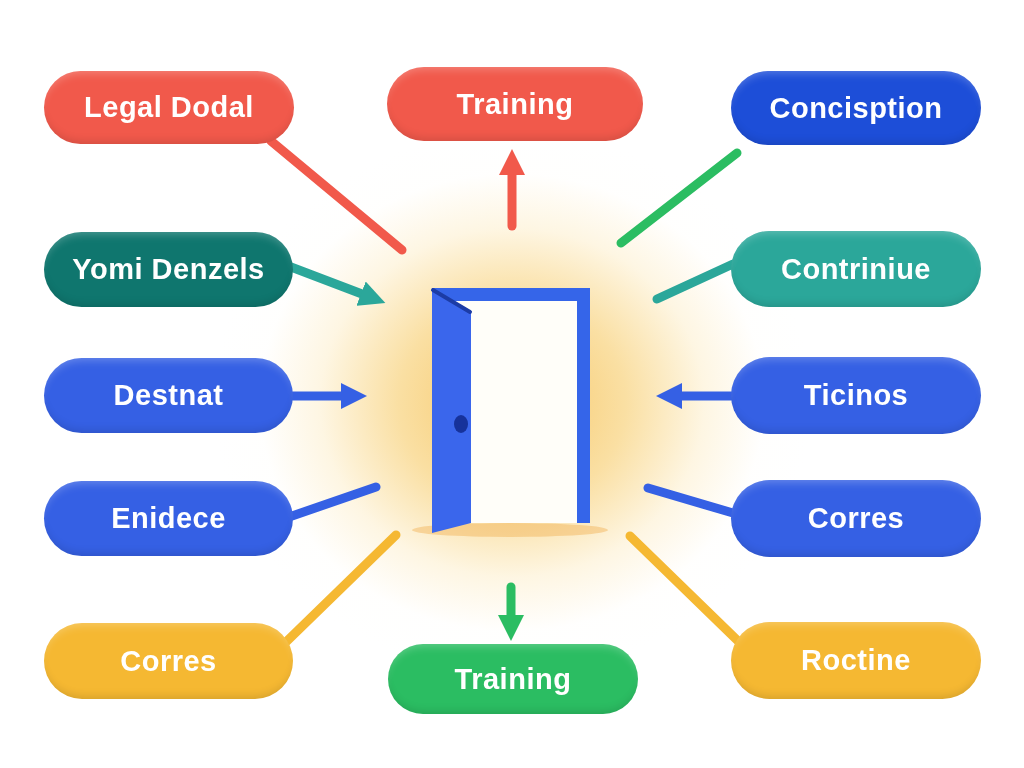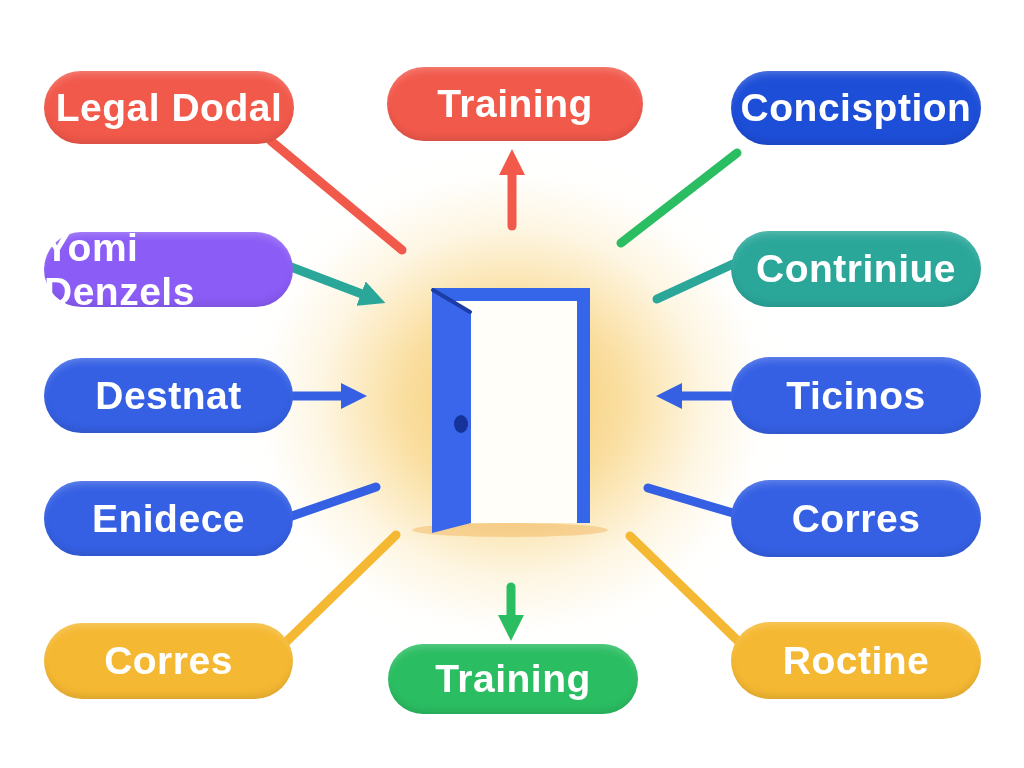--- a/index.html
+++ b/index.html
@@ -12,21 +12,21 @@
     background:radial-gradient(ellipse closest-side,
       rgba(246,195,92,0.95) 0%,
       rgba(248,210,124,0.70) 38%,
       rgba(252,231,180,0.38) 64%,
       rgba(255,252,244,0.12) 84%,
       rgba(255,255,255,0) 100%);
   }
   svg.overlay{position:absolute;left:0;top:0;width:1024px;height:768px;}
   .pill{
     position:absolute;border-radius:44px;display:flex;align-items:center;justify-content:center;
-    color:#ffffff;font-weight:bold;font-size:39px;letter-spacing:0.5px;
+    color:#ffffff;font-weight:bold;font-size:29px;letter-spacing:0.5px;
     box-shadow:inset 0 7px 10px -5px rgba(255,255,255,0.28), inset 0 -7px 10px -5px rgba(0,0,0,0.14);
   }
   #n-legal            {left:44px; top:71px; width:250px;height:73px;}
   #n-training-top     {left:387px;top:67px; width:256px;height:74px;}
   #n-concisption      {left:731px;top:71px; width:250px;height:74px;}
   #n-yomi             {left:44px; top:232px;width:249px;height:75px;}
   #n-contriniue       {left:731px;top:231px;width:250px;height:76px;}
   #n-destnat          {left:44px; top:358px;width:249px;height:75px;text-align:right;}
   #n-ticinos          {left:731px;top:357px;width:250px;height:77px;}
   #n-enidece          {left:44px; top:481px;width:249px;height:75px;}
@@ -83,21 +83,21 @@
 
   <div class="pill" id="n-legal" style="background: rgb(241, 89, 75);">
     <span>Legal Dodal</span>
   </div>
   <div class="pill" id="n-training-top" style="background: rgb(241, 89, 75);">
     <span>Training</span>
   </div>
   <div class="pill" id="n-concisption" style="background: #1d4ed8;">
     <span>Concisption</span>
   </div>
-  <div class="pill" id="n-yomi" style="background: #8b5cf6; justify-content: flex-end;">
+  <div class="pill" id="n-yomi" style="background: #0f766e;">
     <span>Yomi Denzels</span>
   </div>
   <div class="pill" id="n-contriniue" style="background: rgb(43, 167, 154);">
     <span>Contriniue</span>
   </div>
   <div class="pill" id="n-destnat" style="background: rgb(53, 96, 228);">
     <span>Destnat</span>
   </div>
   <div class="pill" id="n-ticinos" style="background: rgb(53, 96, 228);">
     <span>Ticinos</span>

